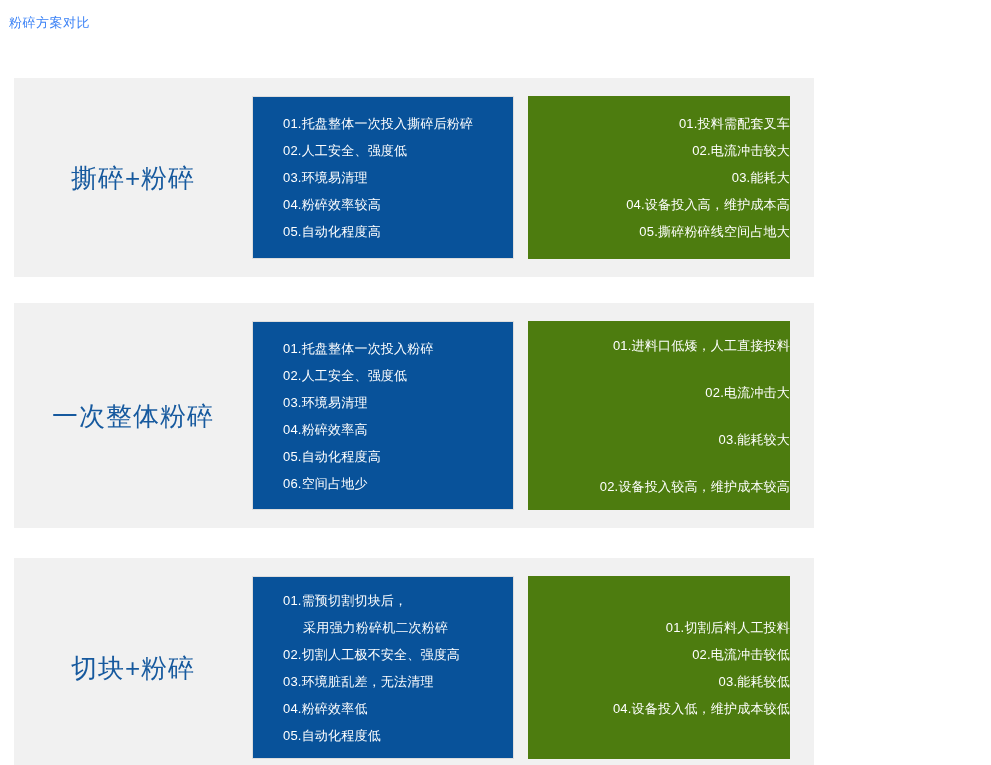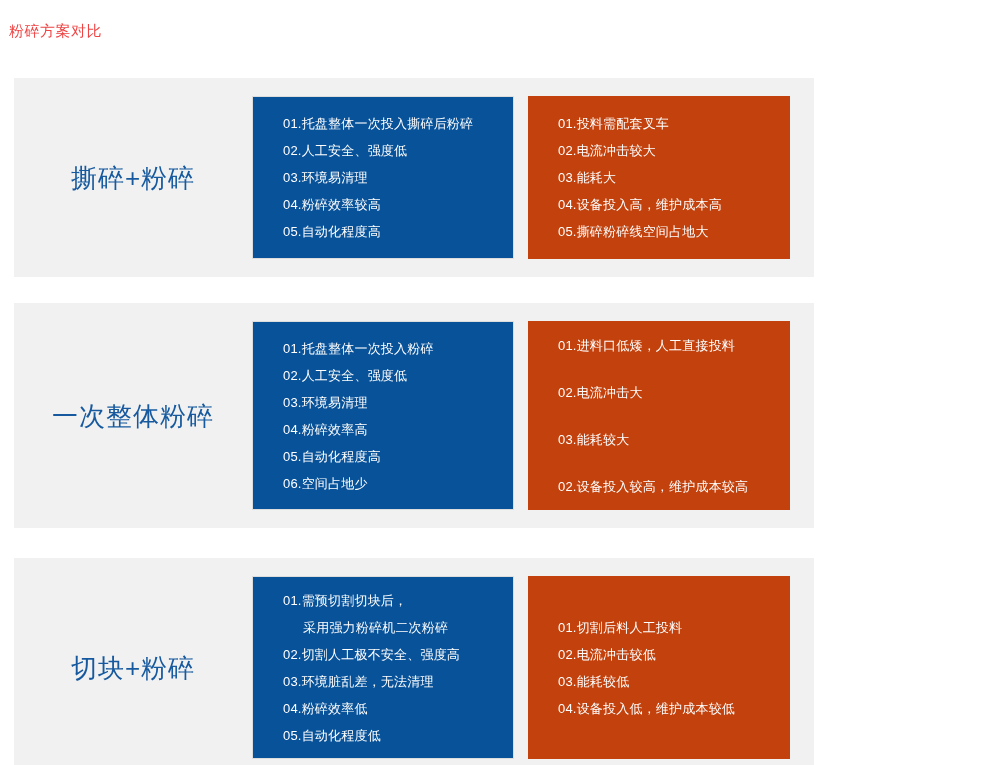--- a/index.html
+++ b/index.html
@@ -12,24 +12,24 @@
     background: #ffffff;
     font-family: "Liberation Sans", "DejaVu Sans", sans-serif;
     overflow: hidden;
     position: relative;
   }
 
   
   .page-title {
     position: absolute;
     left: 9px;
-    top: 20px;
-    font-size: 15px;
+    top: 12px;
+    font-size: 13px;
     line-height: 22px;
-    color: #ef4444;
+    color: #3b82f6;
     letter-spacing: 0.5px;
     white-space: nowrap;
   }
 
   
   .sections {
     position: absolute;
     left: 0;
     top: 78px;
     width: 991px;
@@ -79,21 +79,22 @@
     padding: 14px 0 14px 30px;
   }
 
   .card-pros {
     background: #08529A;
     border: 1px solid #DDDDDD;
     margin-right: 14px;
   }
 
   .card-cons {
-    background: #c2410c;
+    background: #4d7c0f;
+    text-align: right;
   }
 
   .card-line {
     color: #FFFFFF;
     font-size: 13px;
     line-height: 27px;
     white-space: nowrap;
     letter-spacing: 0.2px;
   }
   .card-line.indented {

